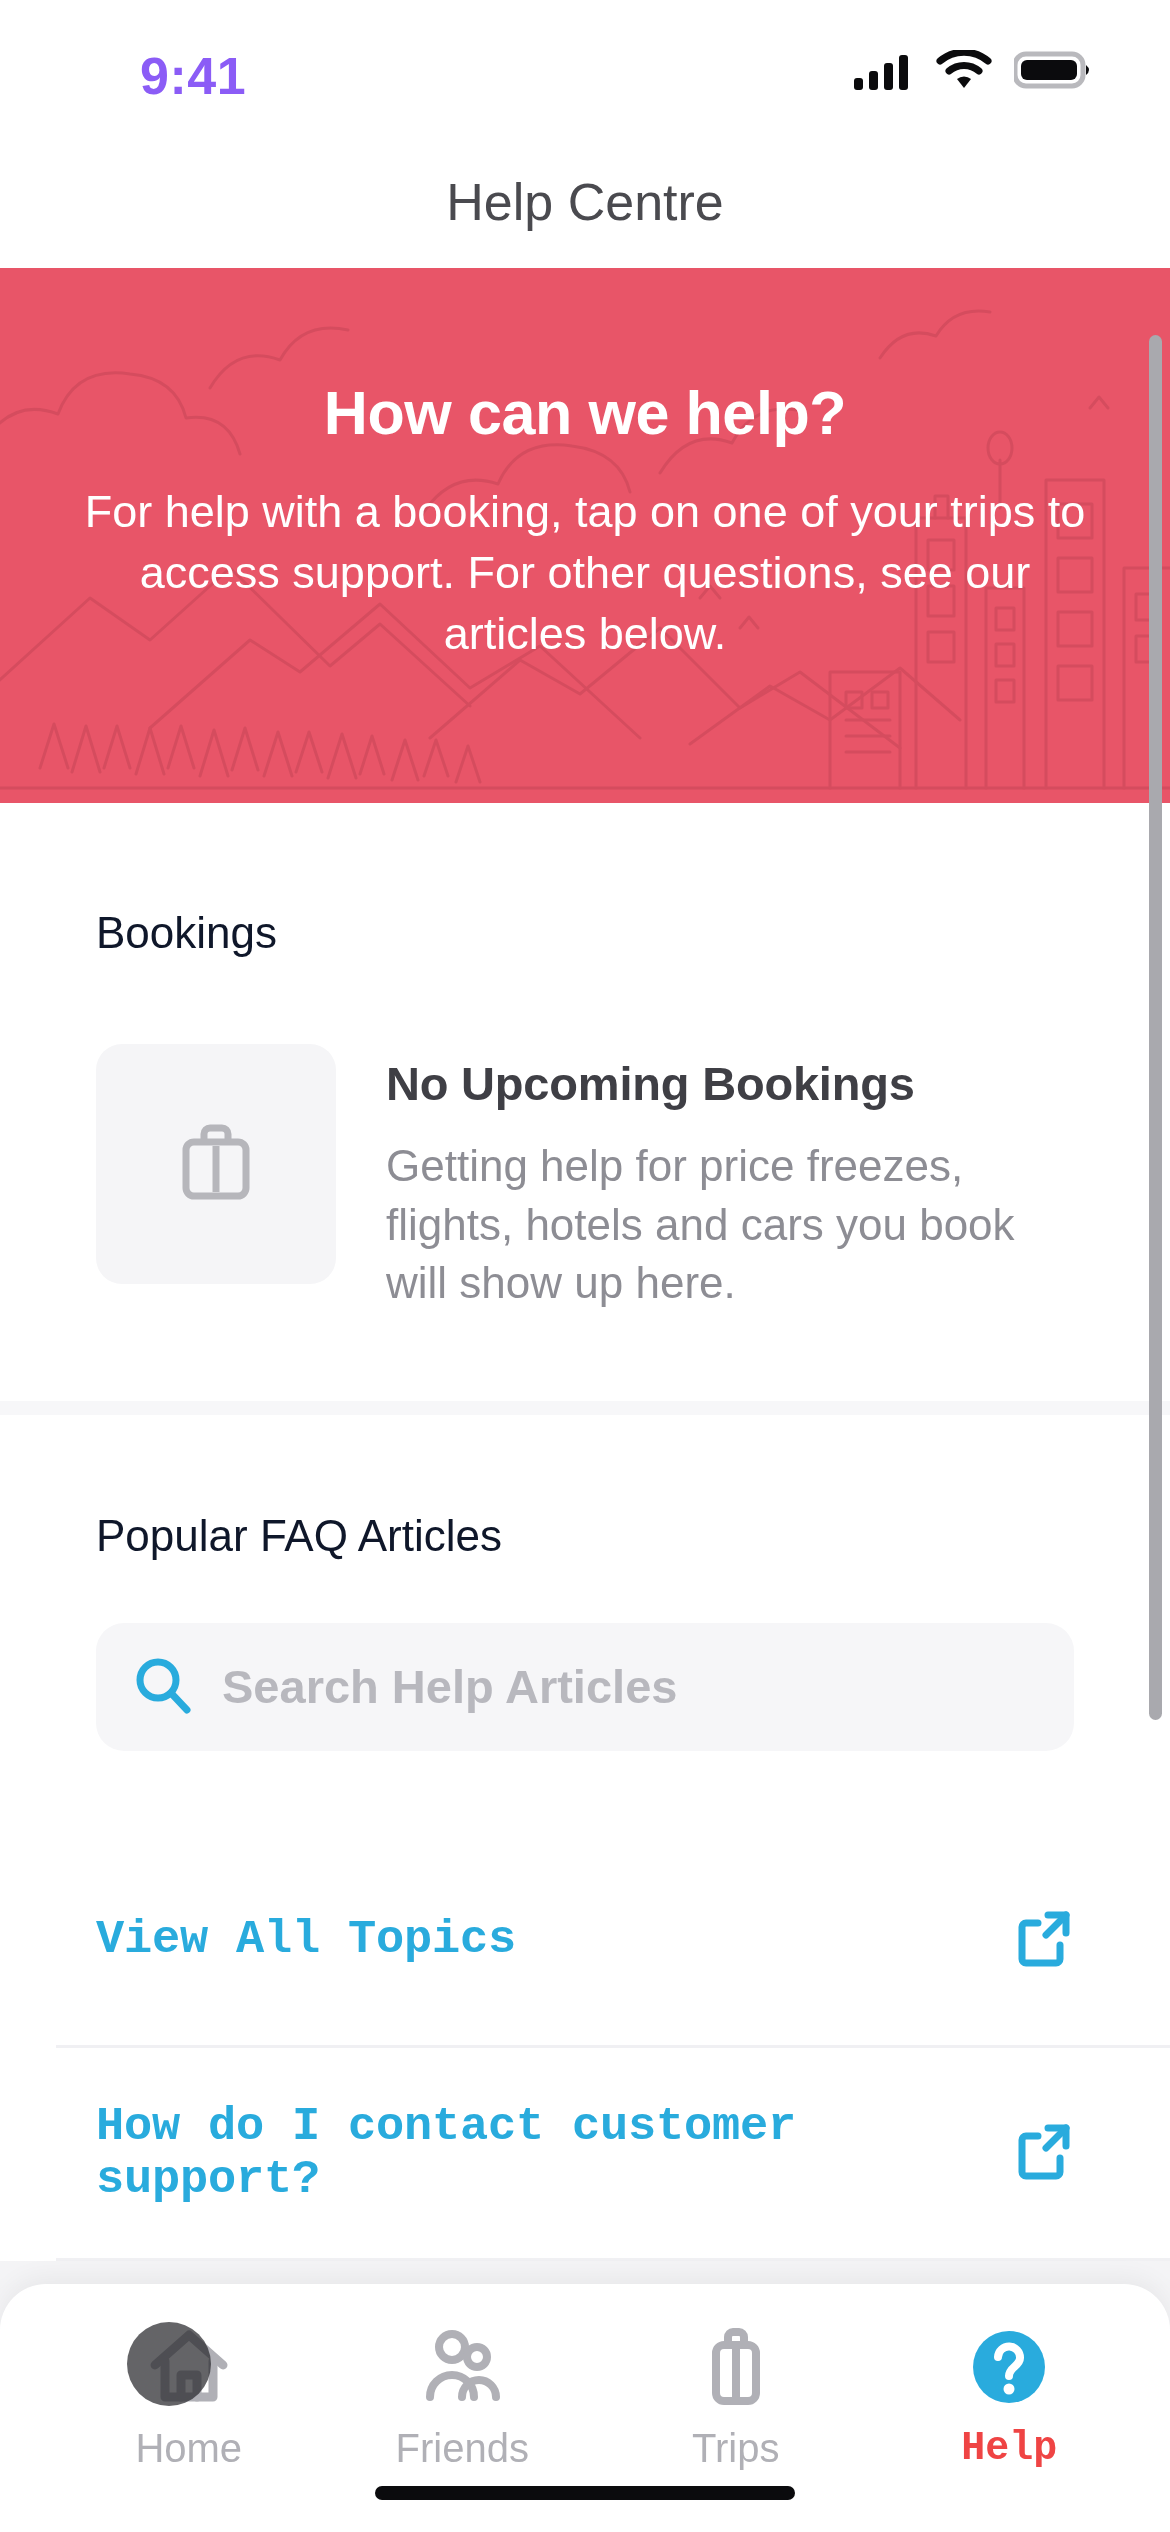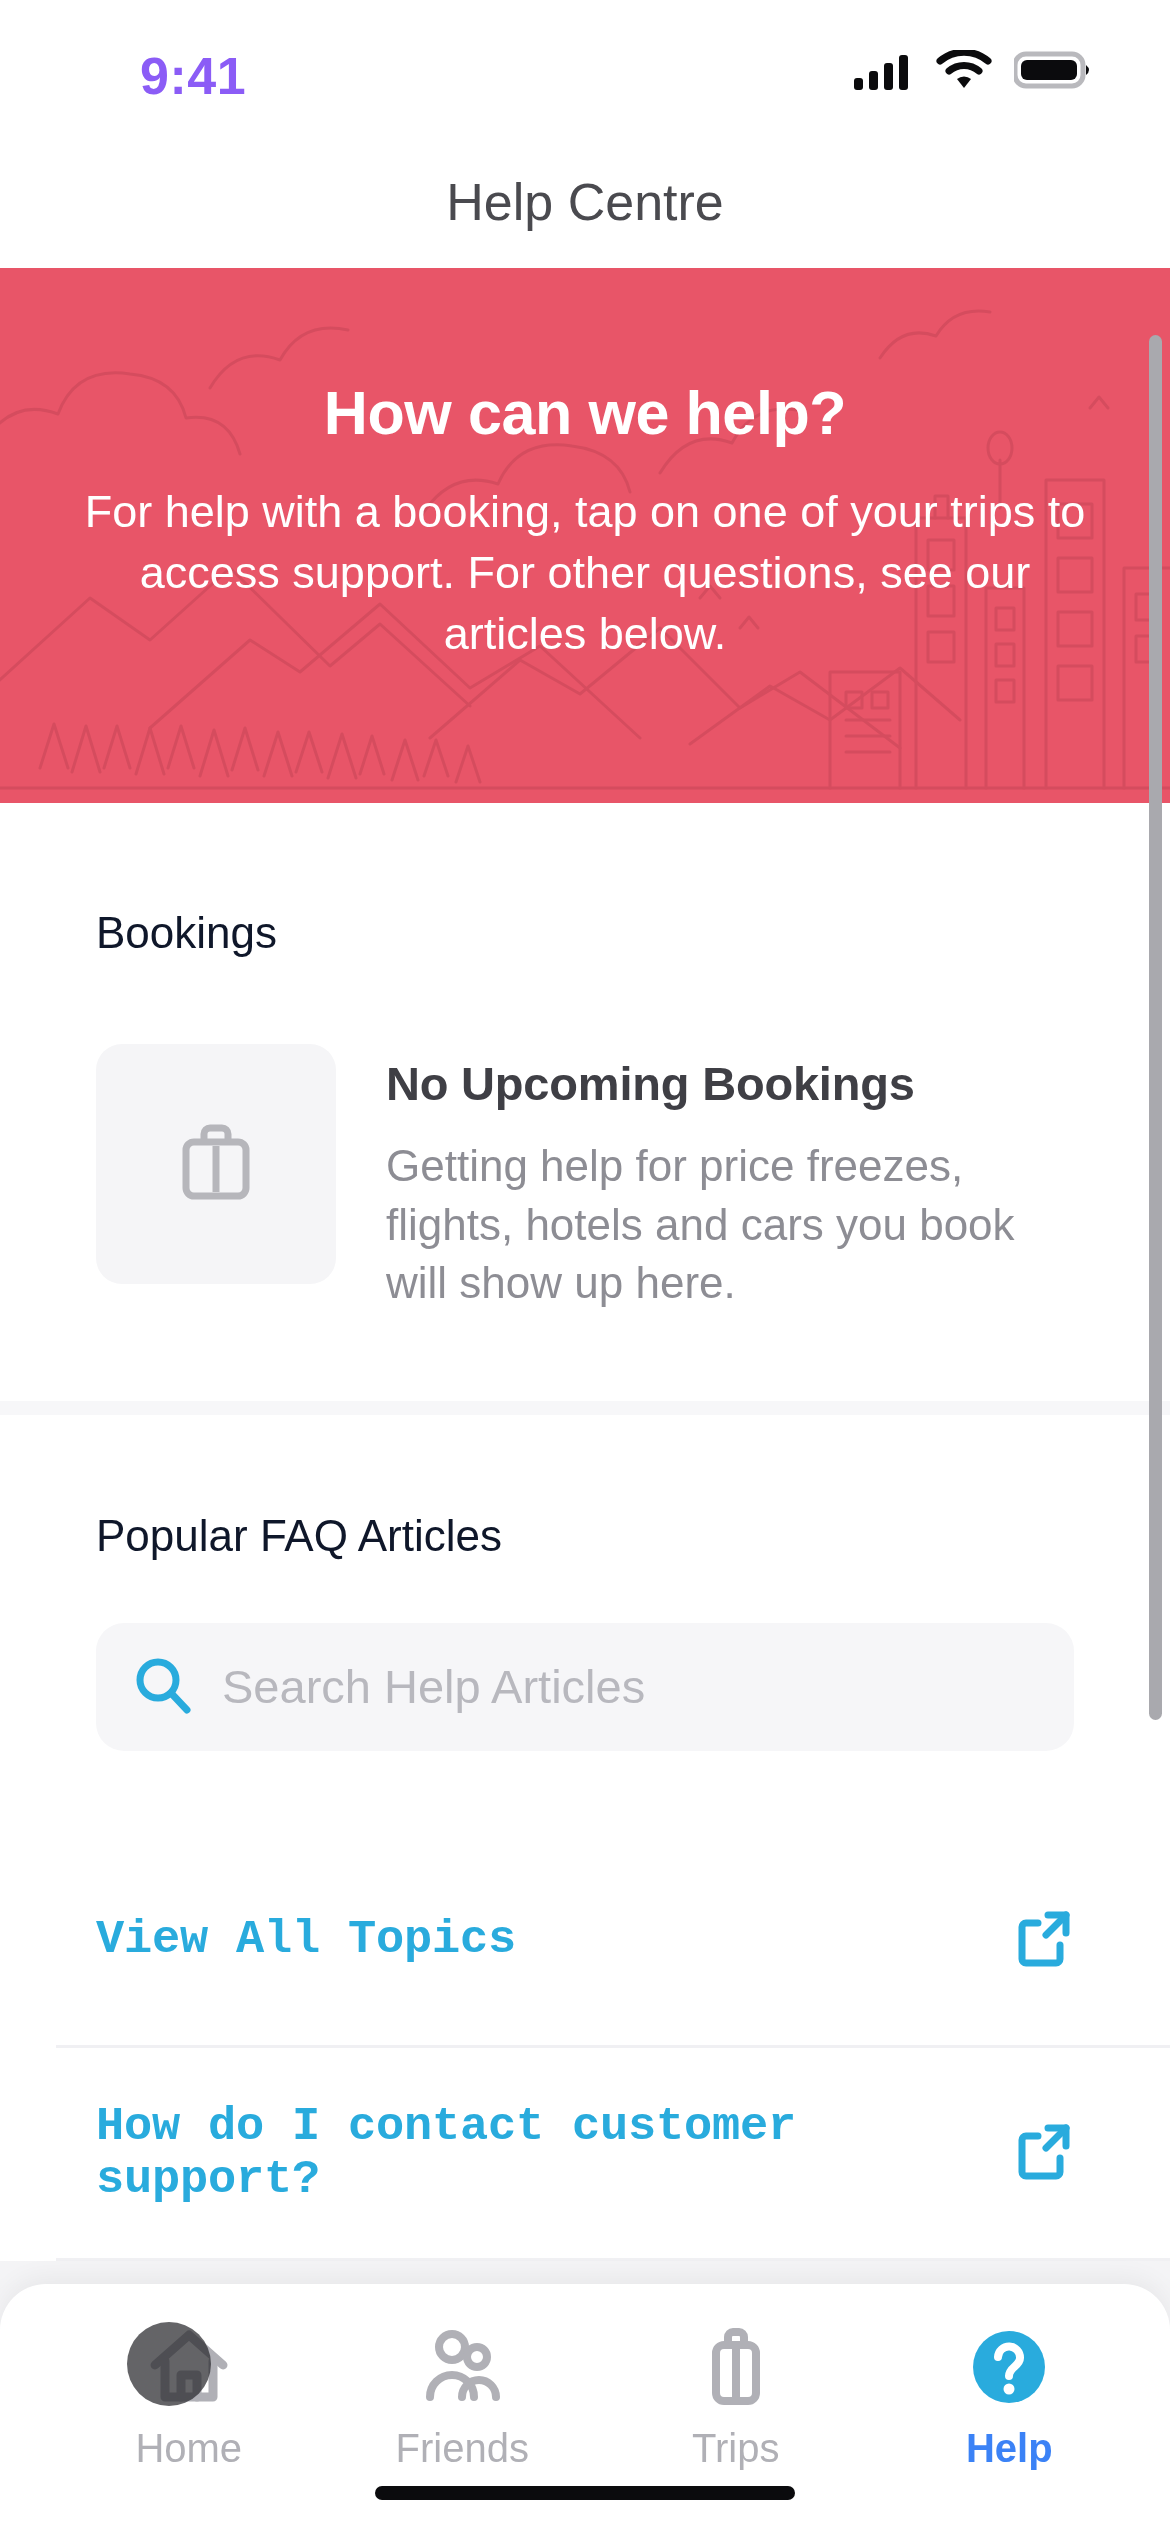--- a/index.html
+++ b/index.html
@@ -102,21 +102,21 @@
   
   .faq-block { padding-top:96px; background:#ffffff; }
   .search-wrap {
     margin-top:62px;
     height:128px; border-radius:28px;
     background:#f6f6f8;
     display:flex; align-items:center;
     padding:0 36px; gap:28px;
   }
   .search-placeholder {
-    font-size:47px; color:#b8b8be; font-weight:400;
+    font-size:47px; color:#b8b8be; font-weight:700;
   }
 
   .link-row {
     display:flex; align-items:center; justify-content:space-between;
     height:210px;
     padding:0 96px;
   }
   .link-label {
     font-size:47px; font-weight:700; color:#29abdd;
     letter-spacing:-0.2px;
@@ -153,21 +153,21 @@
     display:flex; flex-direction:column; align-items:center;
     justify-content:flex-start;
     padding-top:36px;
     position:relative;
   }
   .tab-icon { height:94px; display:flex; align-items:center; justify-content:center; position:relative; }
   .tab-label {
     margin-top:12px;
     font-size:40px; font-weight:400; color:#b0b0b6;
   }
-  .tab.active .tab-label { color:#3b82f6; font-weight:700; }
+  .tab.active .tab-label { color:#ef4444; font-weight:700;font-family:Liberation Mono, monospace; }
 
   .touch-dot {
     position:absolute;
     width:84px; height:84px; border-radius:50%;
     background:rgba(40,40,44,0.72);
     left:-14px; top:2px;
     z-index:5;
   }
 
   .home-indicator {

